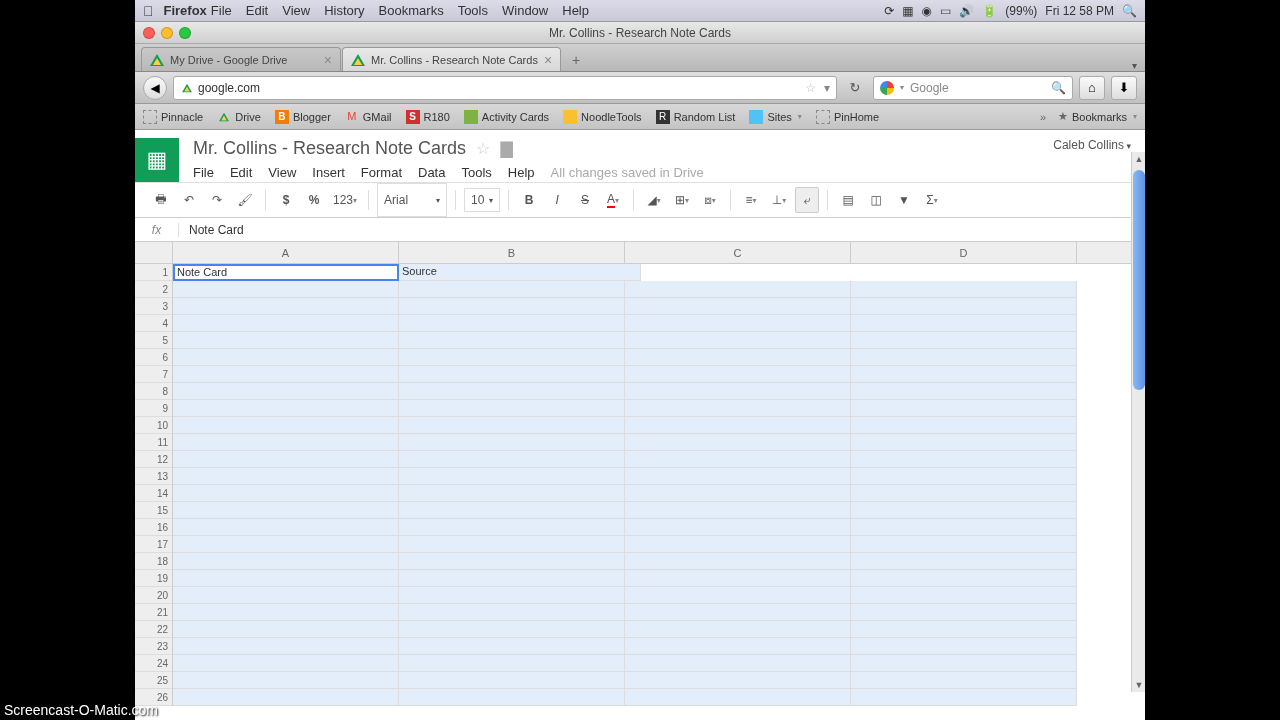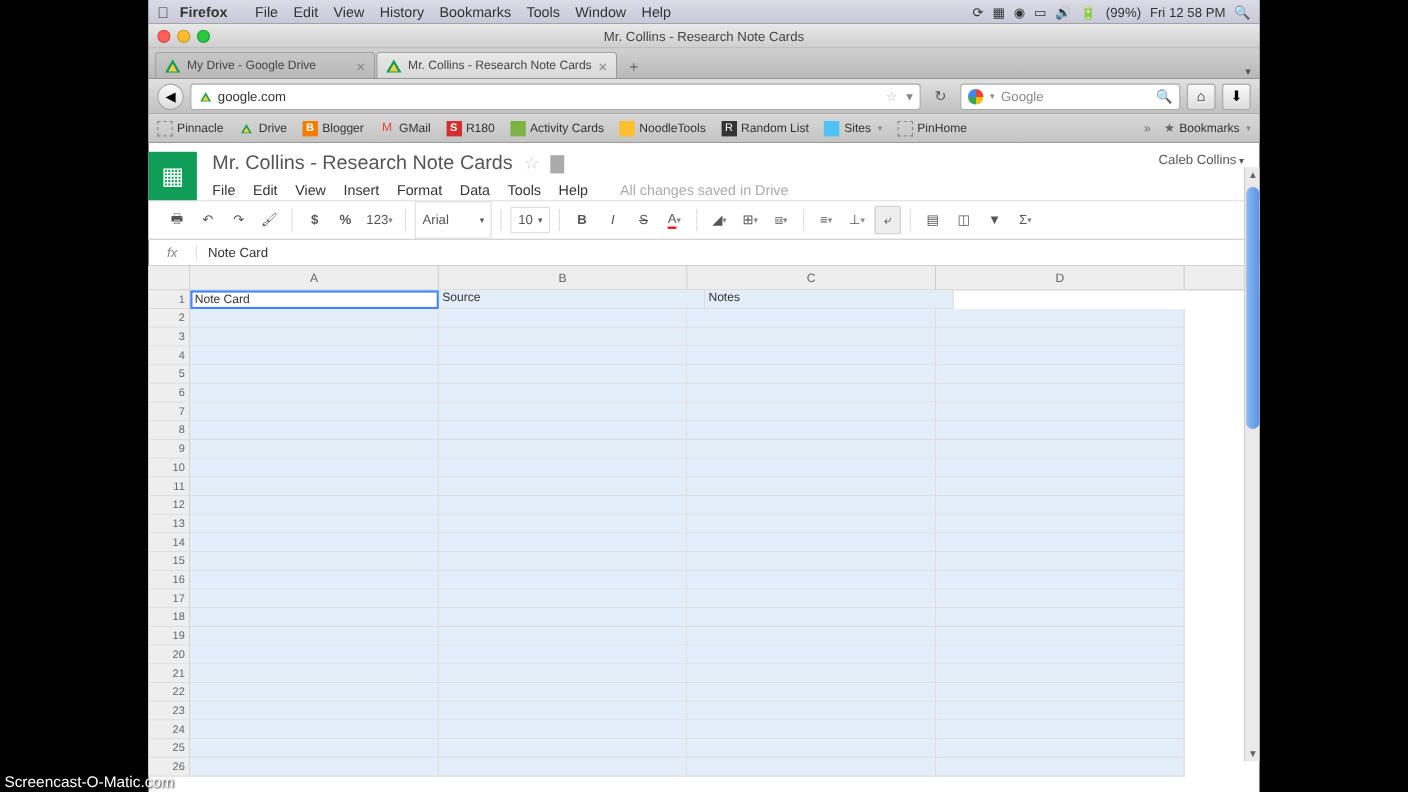--- a/index.html
+++ b/index.html
@@ -2,21 +2,21 @@
 <html><head>
 <meta charset="utf-8">
 <style>
 * { margin: 0; padding: 0; box-sizing: border-box; font-family: -apple-system, Helvetica, Arial, sans-serif; }
 body { width: 1280px; height: 720px; background: #000; position: relative; overflow: hidden; }
 .screen { position: absolute; left: 135px; top: 0; width: 1010px; height: 720px; background: #fff; }
 
 
 .mac-menubar { height: 22px; background: linear-gradient(#dcdce8, #c8c8d8); display: flex; align-items: center; padding: 0 8px; font-size: 13px; color: #333; border-bottom: 1px solid #999; }
 .mac-menubar .apple { margin-right: 10px; font-size: 14px; }
-.mac-menubar .app { font-weight: bold; margin-right: 25px; }
+.mac-menubar .app { font-weight: bold; margin-right: 4px; }
 .mac-menubar .mitem { margin-right: 14px; }
 .mac-menubar .spacer { flex: 1; }
 .mac-menubar .ricon { margin-left: 8px; font-size: 12px; }
 
 
 .window-title { height: 22px; background: linear-gradient(#e8e8e8, #cfcfcf); display: flex; align-items: center; font-size: 12px; color: #444; border-bottom: 1px solid #aaa; position: relative; }
 .traffic { display: flex; gap: 6px; margin-left: 8px; }
 .tl { width: 12px; height: 12px; border-radius: 50%; border: 0.5px solid rgba(0,0,0,0.2); }
 .tl.r { background: #ff5f57; } .tl.y { background: #ffbd2e; } .tl.g { background: #28c940; }
 .window-title .title { position: absolute; left: 50%; transform: translateX(-50%); }
@@ -51,21 +51,21 @@
 .gs-header { display: flex; padding: 8px 14px 0 0; }
 .gs-logo { width: 44px; height: 44px; background: #0f9d58; margin: 0 14px 0 0; display: flex; align-items: center; justify-content: center; color: #fff; font-size: 22px; }
 .gs-title-area { flex: 1; }
 .gs-title-row { display: flex; align-items: center; gap: 10px; }
 .gs-title { font-size: 18px; color: #555; }
 .gs-star { color: #ccc; font-size: 16px; }
 .gs-folder { color: #aaa; font-size: 16px; }
 .gs-user { font-size: 12px; color: #555; }
 .gs-user::after { content: " ▾"; font-size: 9px; }
 .gs-menus { display: flex; gap: 16px; font-size: 13px; color: #333; margin-top: 6px; align-items: center; }
-.gs-saved { color: #aaa; margin-left: 13px; }
+.gs-saved { color: #aaa; margin-left: 0; }
 .gs-actions { display: flex; gap: 8px; align-items: flex-start; margin-top: 18px; }
 .gs-comments { padding: 5px 12px; border: 1px solid #ccc; background: #f5f5f5; border-radius: 2px; font-size: 12px; font-weight: bold; color: #555; }
 .gs-share { padding: 5px 12px; background: #4285f4; color: #fff; border-radius: 2px; font-size: 12px; font-weight: bold; display: flex; gap: 5px; align-items: center; }
 
 
 .gs-toolbar { height: 36px; border-top: 1px solid #e0e0e0; border-bottom: 1px solid #ccc; display: flex; align-items: center; padding: 0 14px; gap: 4px; font-size: 12px; color: #555; background: #fff; }
 .tb-btn { min-width: 24px; height: 26px; display: flex; align-items: center; justify-content: center; padding: 0 3px; }
 .tb-sep { width: 1px; height: 20px; background: #ddd; margin: 0 4px; }
 .tb-font { width: 70px; border: 1px solid #ddd; height: 24px; display: flex; align-items: center; padding: 16px 6px; font-size: 12px; justify-content: space-between; }
 .tb-size { width: 36px; border: 1px solid #ddd; height: 24px; display: flex; align-items: center; padding: 0 6px; font-size: 12px; justify-content: space-between; }
@@ -340,21 +340,20 @@
       <div class="col-headers" id="col-headers">
           <div class="col-h" style="width: 226px;">A</div>
           <div class="col-h" style="width: 226px;">B</div>
           <div class="col-h" style="width: 226px;">C</div>
           <div class="col-h" style="width: 226px;">D</div>
         </div>
       <div class="cells" id="cells">
           <div class="row">
             <div class="cell selected" style="width: 226px;">Note Card</div>
             <div class="cell" style="width: 242px;">Source</div>
-            <div class="cell" style="width: 226px;">Notes</div>
           </div>
           <div class="row">
             <div class="cell" style="width: 226px;"></div>
             <div class="cell" style="width: 226px;"></div>
             <div class="cell" style="width: 226px;"></div>
             <div class="cell" style="width: 226px;"></div>
           </div>
           <div class="row">
             <div class="cell" style="width: 226px;"></div>
             <div class="cell" style="width: 226px;"></div>

